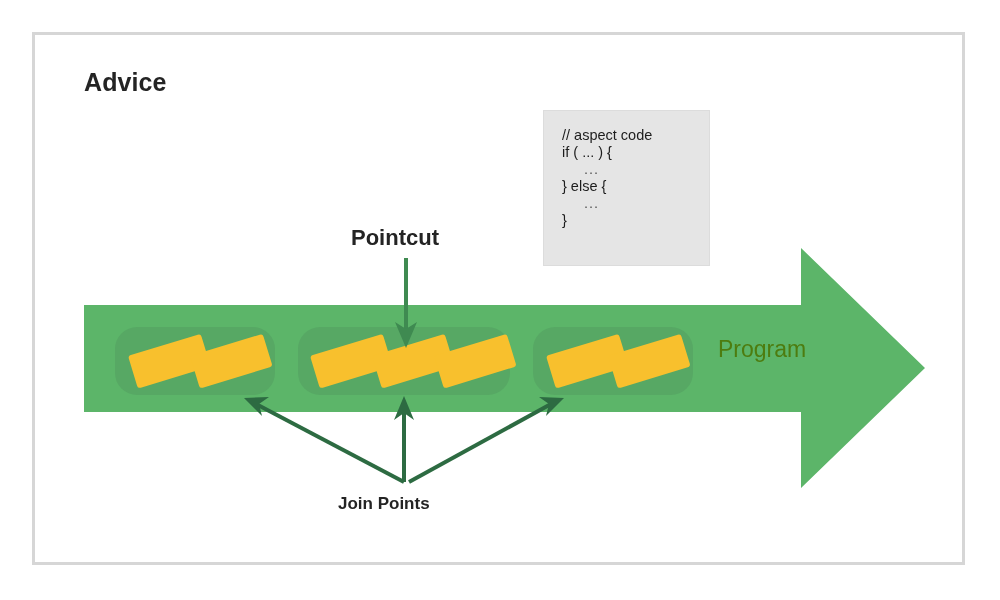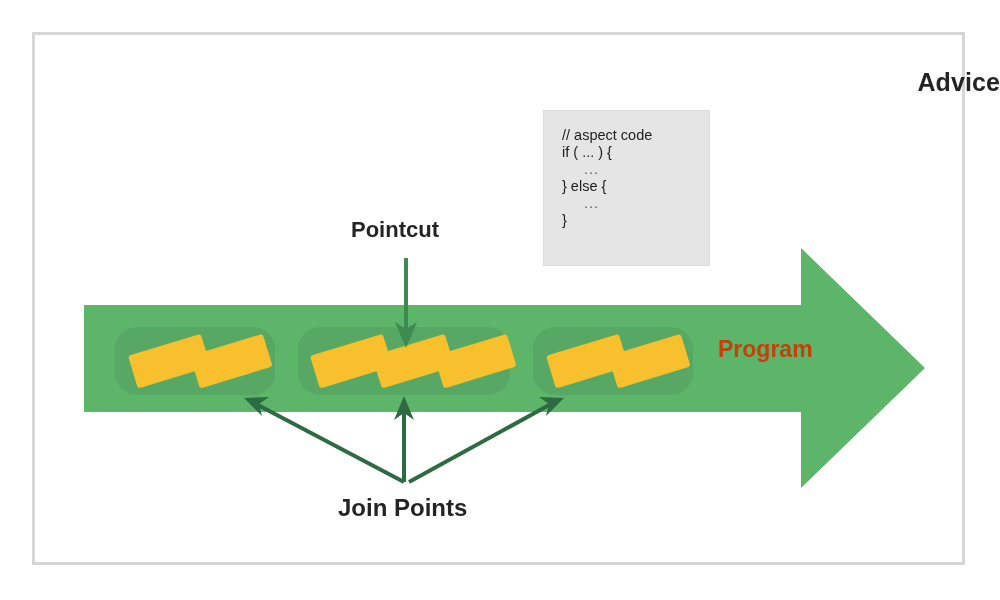--- a/index.html
+++ b/index.html
@@ -41,35 +41,35 @@
   .label {
     position: absolute;
     color: #242424;
     font-weight: bold;
     white-space: nowrap;
   }
   #advice-title {
     left: 0;
     top: 68px;
     width: 1000px;
-    text-align: right;
+    text-align: left;
     font-size: 25px;
     letter-spacing: .1px;
   }
   #advice-title-inner { margin-left: 84px; }
 
   #pointcut-label {
     left: 351px;
-    top: 217px;
+    top: 225px;
     font-size: 22px;
   }
   #joinpoints-label {
     left: 338px;
     top: 494px;
-    font-size: 24px;
+    font-size: 17px;
   }
 
   
   #advice-box {
     position: absolute;
     left: 543px;
     top: 110px;
     width: 167px;
     height: 156px;
     background: #e5e5e5;
@@ -87,22 +87,22 @@
     font-family: "Liberation Sans", sans-serif;
   }
   #advice-code .ind { padding-left: 22px; color: #555; letter-spacing: 1px; }
 
   
   #program-exec {
     position: absolute;
     left: 718px;
     top: 334px;
     width: 180px;
-    color: #c2410c;
-    font-weight: bold;
+    color: #4d7c0f;
+    font-weight: normal;
     font-size: 23px;
     line-height: 30px;
   }
 </style>
 </head>
 <body>
 
 <div id="stage">
 
   <div id="frame"></div>

